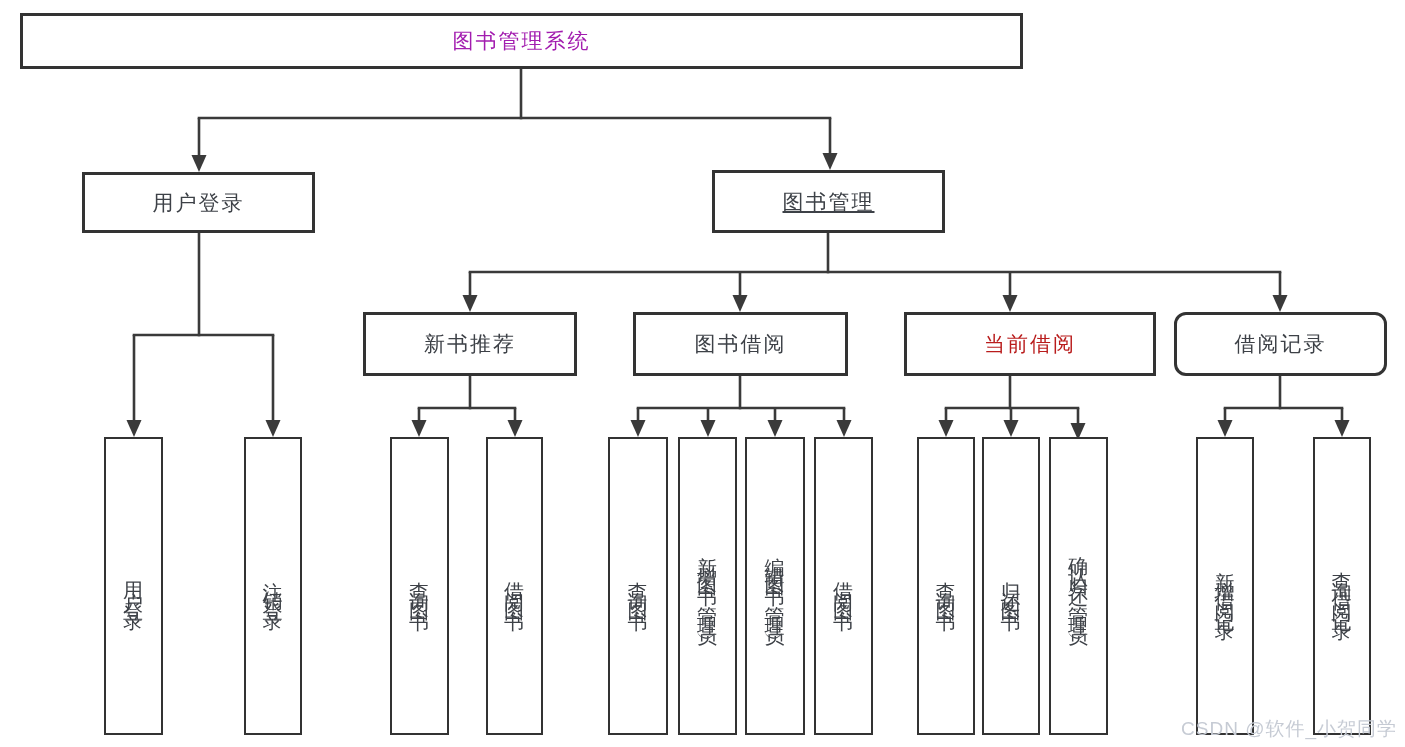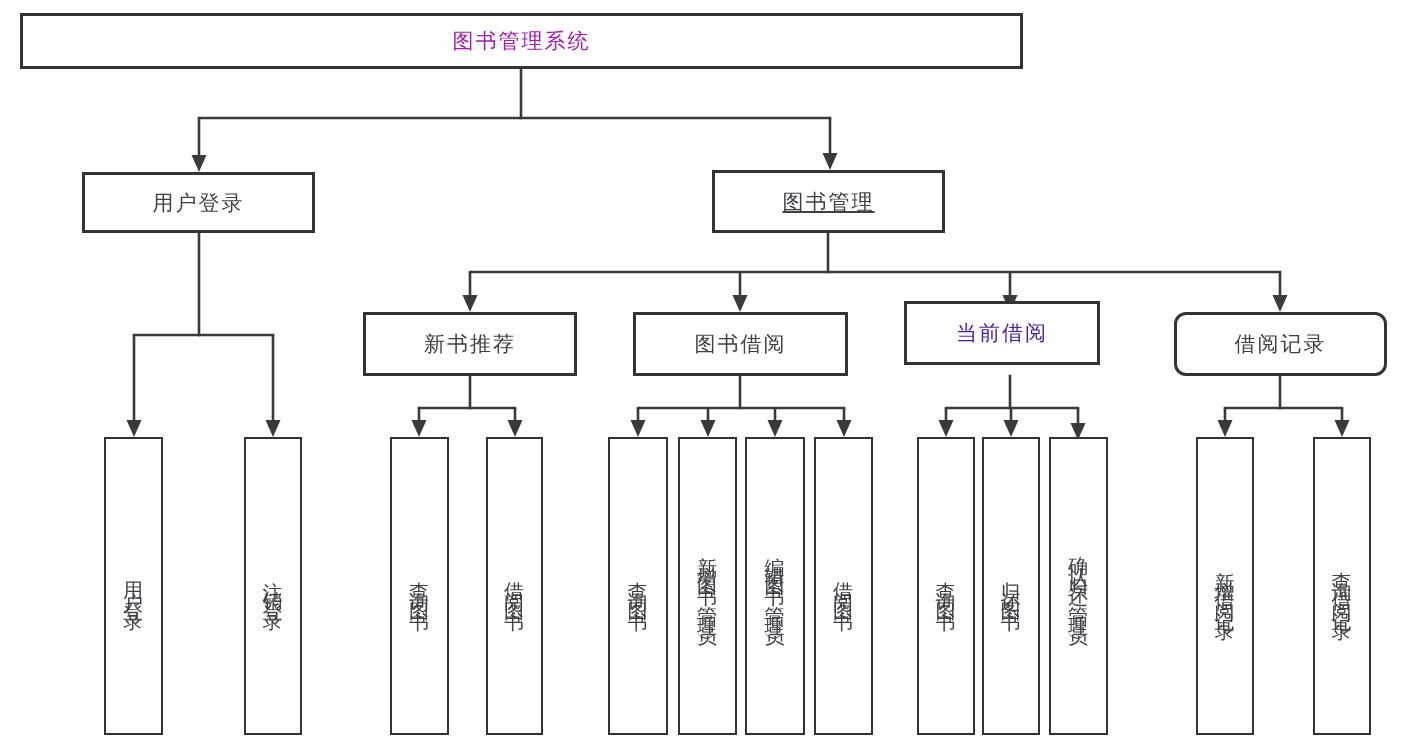--- a/index.html
+++ b/index.html
@@ -112,29 +112,30 @@
       <polygon points="1217.5,420 1232.5,420 1225,437" fill="#3a3a3a"></polygon>
       <line x1="1342" y1="408" x2="1342" y2="425" stroke="#3a3a3a" stroke-width="2.6"></line>
       <polygon points="1334.5,420 1349.5,420 1342,437" fill="#3a3a3a"></polygon>
     </svg>
   <div id="nodes">
       <div class="node" style="left: 20px; top: 13px; width: 1003px; height: 56px; border-color: rgb(51, 51, 51); color: #a21caf;">图书管理系统</div>
       <div class="node" style="left: 82px; top: 172px; width: 233px; height: 61px; border-color: rgb(51, 51, 51); color: rgb(61, 65, 71);">用户登录</div>
       <div class="node" style="left: 712px; top: 170px; width: 233px; height: 63px; border-color: rgb(51, 51, 51); color: rgb(61, 65, 71); text-decoration: underline;">图书管理</div>
       <div class="node" style="left: 363px; top: 312px; width: 214px; height: 64px; border-color: rgb(51, 51, 51); color: rgb(61, 65, 71);">新书推荐</div>
       <div class="node" style="left: 633px; top: 312px; width: 215px; height: 64px; border-color: rgb(51, 51, 51); color: rgb(61, 65, 71);">图书借阅</div>
-      <div class="node" style="left: 904px; top: 301px; width: 196px; height: 64px; border-color: rgb(51, 51, 51); color: #4c1d95;">当前借阅</div>
+      <div class="node" style="left: 904px; top: 312px; width: 252px; height: 64px; border-color: rgb(51, 51, 51); color: #b91c1c;">当前借阅</div>
       <div class="node" style="left: 1174px; top: 312px; width: 213px; height: 64px; border-color: rgb(51, 51, 51); color: rgb(61, 65, 71); border-radius: 12px;">借阅记录</div>
       <div class="node vertical" style="left: 104px; top: 437px; width: 59px; height: 298px; border-color: rgb(51, 51, 51); color: rgb(61, 65, 71);">用户登录</div>
       <div class="node vertical" style="left: 244px; top: 437px; width: 58px; height: 298px; border-color: rgb(51, 51, 51); color: rgb(61, 65, 71);">注销登录</div>
       <div class="node vertical" style="left: 390px; top: 437px; width: 59px; height: 298px; border-color: rgb(51, 51, 51); color: rgb(61, 65, 71);">查询图书</div>
       <div class="node vertical" style="left: 486px; top: 437px; width: 57px; height: 298px; border-color: rgb(51, 51, 51); color: rgb(61, 65, 71);">借阅图书</div>
       <div class="node vertical" style="left: 608px; top: 437px; width: 60px; height: 298px; border-color: rgb(51, 51, 51); color: rgb(61, 65, 71);">查询图书</div>
       <div class="node vertical" style="left: 678px; top: 437px; width: 59px; height: 298px; border-color: rgb(51, 51, 51); color: rgb(61, 65, 71);">新增图书（管理员）</div>
       <div class="node vertical" style="left: 745px; top: 437px; width: 60px; height: 298px; border-color: rgb(51, 51, 51); color: rgb(61, 65, 71);">编辑图书（管理员）</div>
       <div class="node vertical" style="left: 814px; top: 437px; width: 59px; height: 298px; border-color: rgb(51, 51, 51); color: rgb(61, 65, 71);">借阅图书</div>
       <div class="node vertical" style="left: 917px; top: 437px; width: 58px; height: 298px; border-color: rgb(51, 51, 51); color: rgb(61, 65, 71);">查询图书</div>
       <div class="node vertical" style="left: 982px; top: 437px; width: 58px; height: 298px; border-color: rgb(51, 51, 51); color: rgb(61, 65, 71);">归还图书</div>
       <div class="node vertical" style="left: 1049px; top: 437px; width: 59px; height: 298px; border-color: rgb(51, 51, 51); color: rgb(61, 65, 71);">确认归还（管理员）</div>
       <div class="node vertical" style="left: 1196px; top: 437px; width: 58px; height: 298px; border-color: rgb(51, 51, 51); color: rgb(61, 65, 71);">新增借阅记录</div>
       <div class="node vertical" style="left: 1313px; top: 437px; width: 58px; height: 298px; border-color: rgb(51, 51, 51); color: rgb(61, 65, 71);">查询借阅记录</div>
     </div>
+  <div class="watermark">CSDN @软件_小贺同学</div>
 </div>
 
 </body></html>

